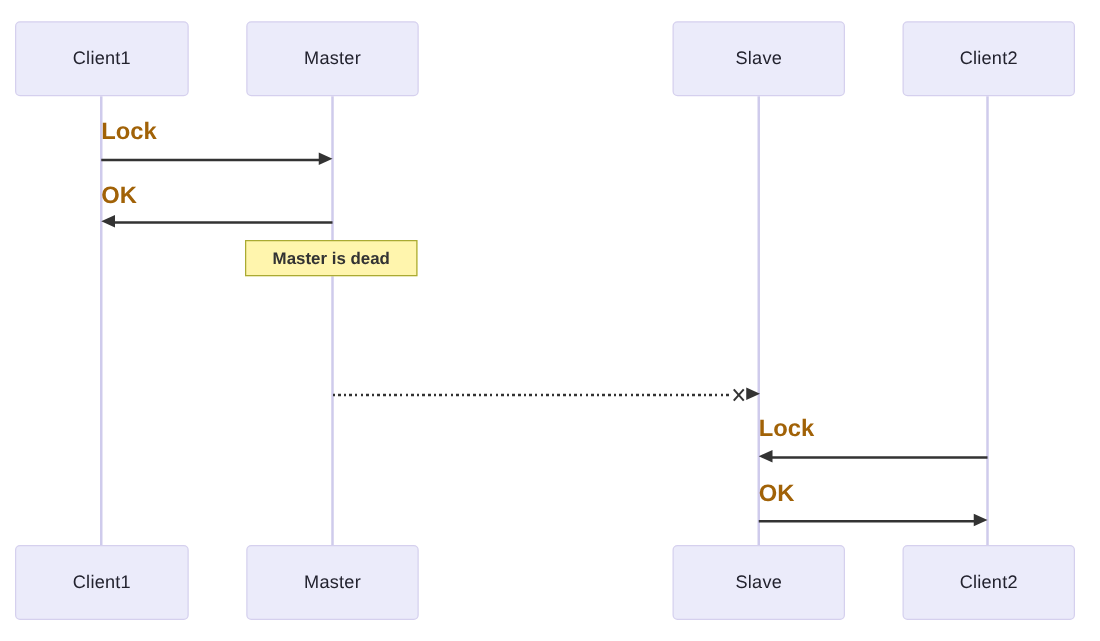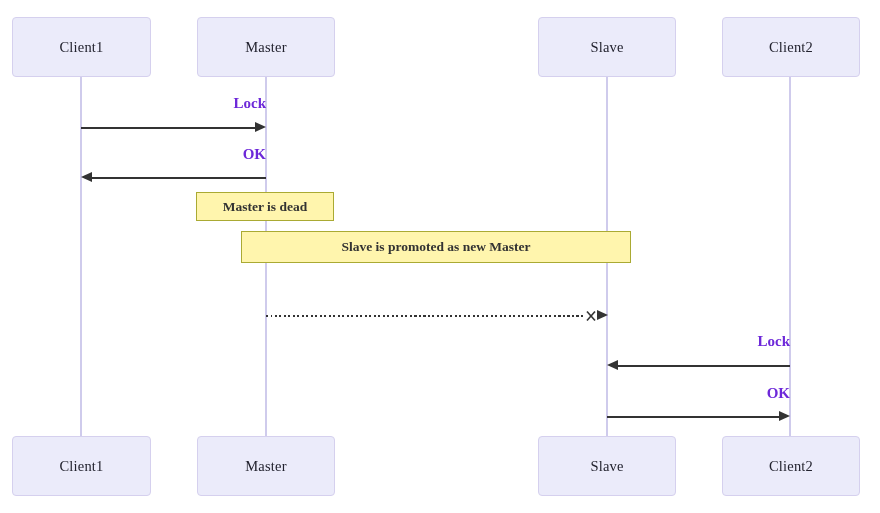--- a/index.html
+++ b/index.html
@@ -1,27 +1,27 @@
 <!DOCTYPE html>
 <html><head>
 <meta charset="utf-8">
 <style>
   html,body{margin:0;padding:0;background:#ffffff;}
   #canvas{
     position:relative;width:880px;height:513px;background:#ffffff;overflow:hidden;
-    font-family:Liberation Serif, serif;
+    font-family:Liberation Sans, sans-serif;
   }
   .actor-box{
     position:absolute;height:60px;background:#ebebfa;border:1px solid #d5d0ee;
     border-radius:4px;display:flex;align-items:center;justify-content:center;
     box-sizing:border-box;font-size:14.5px;color:#22222e;letter-spacing:.2px;
   }
   .lifeline{position:absolute;width:1.5px;background:#cfcbec;top:77px;height:359px;}
   .msg-label{
-    position:absolute;text-align:right;font-size:15px;font-weight:700;color:#6d28d9;
+    position:absolute;text-align:left;font-size:19px;font-weight:700;color:#a16207;
   }
   .msg-arrow{position:absolute;height:11px;}
   .msg-line{position:absolute;top:4.5px;height:2px;background:#333333;}
   .msg-line-dotted{
     position:absolute;top:5px;height:1.6px;
     background:repeating-linear-gradient(90deg,#333 0 2px,transparent 2px 4.5px);
   }
   .head-right{position:absolute;right:0;top:0;width:0;height:0;
     border-top:5.5px solid transparent;border-bottom:5.5px solid transparent;
     border-left:11px solid #333333;}
@@ -80,23 +80,20 @@
   <div class="msg-label" style="left:81px;top:146px;width:185px;">OK</div>
   <div class="msg-arrow" style="left:81px;top:172px;width:185px;">
     <div class="msg-line" style="left:7px;right:0;"></div>
     <div class="head-left"></div>
   </div>
 
   <div class="note" style="left:196px;top:192px;width:138px;height:29px;">
     <span>Master is dead</span>
   </div>
 
-  <div class="note" style="left:241px;top:231px;width:390px;height:32px;">
-    <span>Slave is promoted as new Master</span>
-  </div>
 
   <div class="msg-arrow" style="left:266px;top:310px;width:342px;">
     <div class="msg-line-dotted" style="left:0;right:24px;"></div>
     <svg class="cross" style="right:11px;top:0;" width="12" height="12" viewBox="0 0 12 12">
       <line x1="2" y1="1.5" x2="10" y2="10.5" stroke="#333333" stroke-width="1.6"></line>
       <line x1="10" y1="1.5" x2="2" y2="10.5" stroke="#333333" stroke-width="1.6"></line>
     </svg>
     <div class="head-right"></div>
   </div>
 

